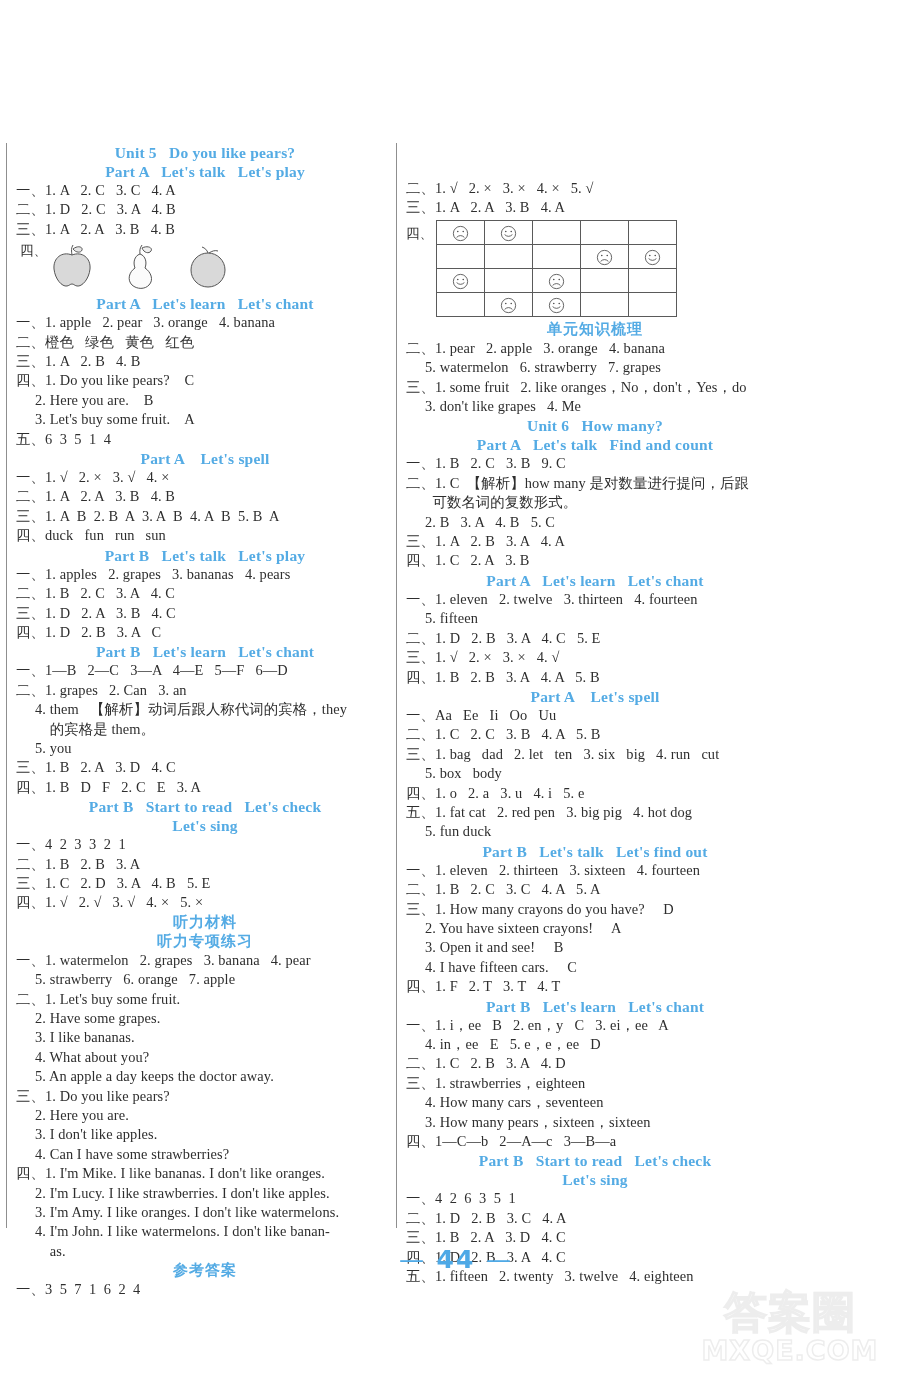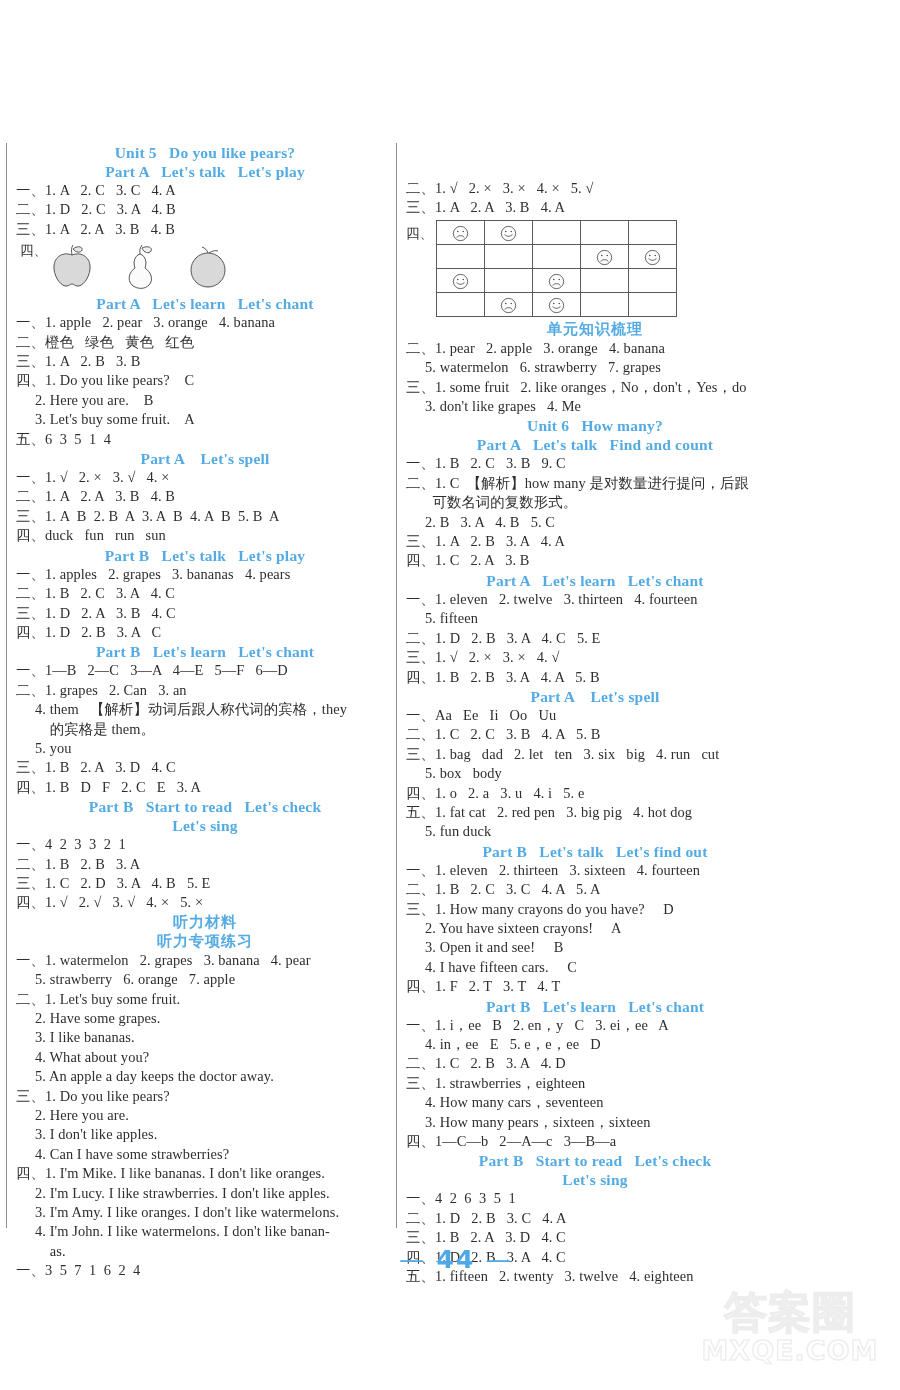--- a/index.html
+++ b/index.html
@@ -184,21 +184,21 @@
             <g stroke="#555" stroke-width="1" fill="none">
               <circle cx="23" cy="28" r="17" fill="#d9d9d9"></circle>
               <path d="M23 11 C22 8 20 6 17 5"></path>
               <path d="M24 11 C27 9 30 8 33 9"></path>
             </g>
           </svg></span>
       </div>
       <div class="hd">Part A   Let's learn   Let's chant</div>
       <div class="ln">一、1. apple   2. pear   3. orange   4. banana</div>
       <div class="ln">二、橙色   绿色   黄色   红色</div>
-      <div class="ln">三、1. A   2. B   3. B</div>
+      <div class="ln">三、1. A   2. B   4. B</div>
       <div class="ln">四、1. Do you like pears?    C</div>
       <div class="ln ind">2. Here you are.    B</div>
       <div class="ln ind">3. Let's buy some fruit.    A</div>
       <div class="ln">五、6  3  5  1  4</div>
       <div class="hd">Part A    Let's spell</div>
       <div class="ln">一、1. √   2. ×   3. √   4. ×</div>
       <div class="ln">二、1. A   2. A   3. B   4. B</div>
       <div class="ln">三、1. A  B  2. B  A  3. A  B  4. A  B  5. B  A</div>
       <div class="ln">四、duck   fun   run   sun</div>
       <div class="hd">Part B   Let's talk   Let's play</div>
@@ -231,20 +231,21 @@
       <div class="ln ind">5. An apple a day keeps the doctor away.</div>
       <div class="ln">三、1. Do you like pears?</div>
       <div class="ln ind">2. Here you are.</div>
       <div class="ln ind">3. I don't like apples.</div>
       <div class="ln ind">4. Can I have some strawberries?</div>
       <div class="ln">四、1. I'm Mike. I like bananas. I don't like oranges.</div>
       <div class="ln ind">2. I'm Lucy. I like strawberries. I don't like apples.</div>
       <div class="ln ind">3. I'm Amy. I like oranges. I don't like watermelons.</div>
       <div class="ln ind">4. I'm John. I like watermelons. I don't like banan-</div>
       <div class="ln ind">    as.</div>
+      <div class="hd cn">参考答案</div>
       <div class="ln">一、3  5  7  1  6  2  4</div>
     </div>
   <div class="col" id="col-right">
       <div class="ln">二、1. √   2. ×   3. ×   4. ×   5. √</div>
       <div class="ln">三、1. A   2. A   3. B   4. A</div>
       <div class="grid-wrap">
         <span class="grid-lbl">四、</span>
         <table class="smgrid">
           <tbody>
             <tr>

